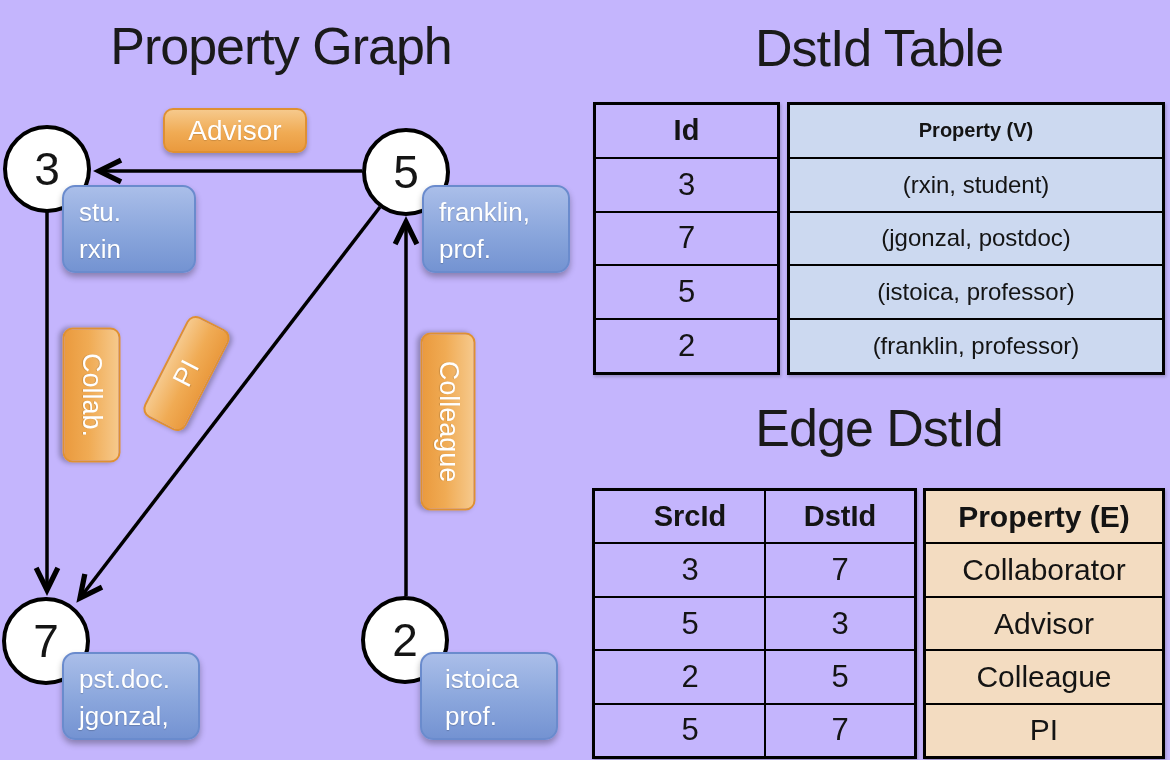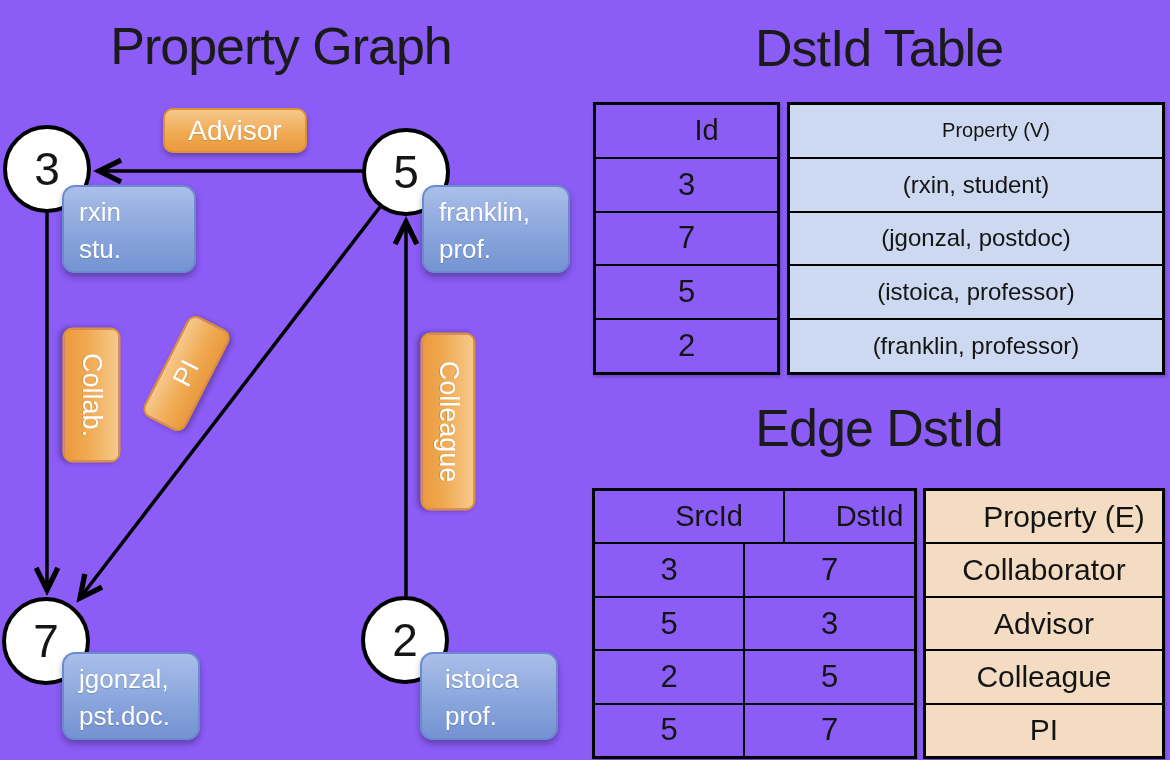--- a/index.html
+++ b/index.html
@@ -1,16 +1,16 @@
 <!DOCTYPE html>
 <html><head>
 <meta charset="utf-8">
 <style>
   html,body{margin:0;padding:0;background:#ffffff;}
-  .page{position:relative;width:1170px;height:760px;background:#8b5cf6;overflow:hidden;
+  .page{position:relative;width:1170px;height:760px;background:#c4b5fd;overflow:hidden;
         font-family:"Liberation Sans",sans-serif;color:#161616;}
 
   
   .big-title{position:absolute;text-align:center;font-size:52px;font-weight:400;
              letter-spacing:-1px;color:#1a1a1a;white-space:nowrap;}
   .t-graph{left:0;width:562px;top:16px;}
   .t-vertex{left:590px;width:578px;top:18px;}
   .t-edge{left:590px;width:578px;top:398px;}
 
   
@@ -47,30 +47,30 @@
   
   .tbl{position:absolute;display:flex;}
   .vt{left:593px;top:102px;width:572px;height:273px;}
   .et{left:592px;top:488px;width:573px;height:271px;}
   .subtbl{border:3px solid #000;display:flex;flex-direction:column;box-sizing:border-box;
           box-shadow:1px 2px 3px rgba(0,0,0,.22);}
   .row{flex:1;display:flex;align-items:stretch;border-top:2px solid #000;}
   .row:first-child{border-top:none;}
   .cell{flex:1;display:flex;align-items:center;justify-content:center;
         font-size:31px;color:#141414;}
-  .cell.hdr{font-weight:normal;font-size:29px;padding-left:40px;}
+  .cell.hdr{font-weight:bold;font-size:29px;}
   .vt .sub-id{width:187px;}
   .vt .gapcol{width:7px;}
   .vt .sub-prop{flex:1;}
   .vt .sub-prop .cell{background:#ccd9f0;font-size:24px;}
   .vt .sub-prop .cell.hdr{font-size:20px;text-align:right;}
   .et .sub-ids{width:325px;}
   .et .gapcol{width:6px;}
   .et .sub-prop{flex:1;}
-  .et .sub-ids .c-src{flex:0 0 148px;}
+  .et .sub-ids .c-src{flex:0 0 148px;margin-left:21px;}
   .et .sub-ids .c-dst{flex:1;border-left:2px solid #000;}
   .et .sub-prop .cell{background:#f3dcc1;font-size:30px;}
 </style>
 </head>
 <body>
 
 <div class="page">
 
   <div class="big-title t-graph">Property Graph</div>
 
@@ -93,30 +93,30 @@
       <span>5</span>
     </div>
   <div class="node n7">
       <span>7</span>
     </div>
   <div class="node n2">
       <span>2</span>
     </div>
 
   <div class="vbox b3">
+    <div>stu.</div>
     <div>rxin</div>
-    <div>stu.</div>
   </div>
   <div class="vbox b5">
     <div>franklin,</div>
     <div>prof.</div>
   </div>
   <div class="vbox b7">
+    <div>pst.doc.</div>
     <div>jgonzal,</div>
-    <div>pst.doc.</div>
   </div>
   <div class="vbox b2">
     <div>istoica</div>
     <div>prof.</div>
   </div>
 
   <div class="pill p-advisor">
       <span>Advisor</span>
     </div>
   <div class="pill p-collab">

